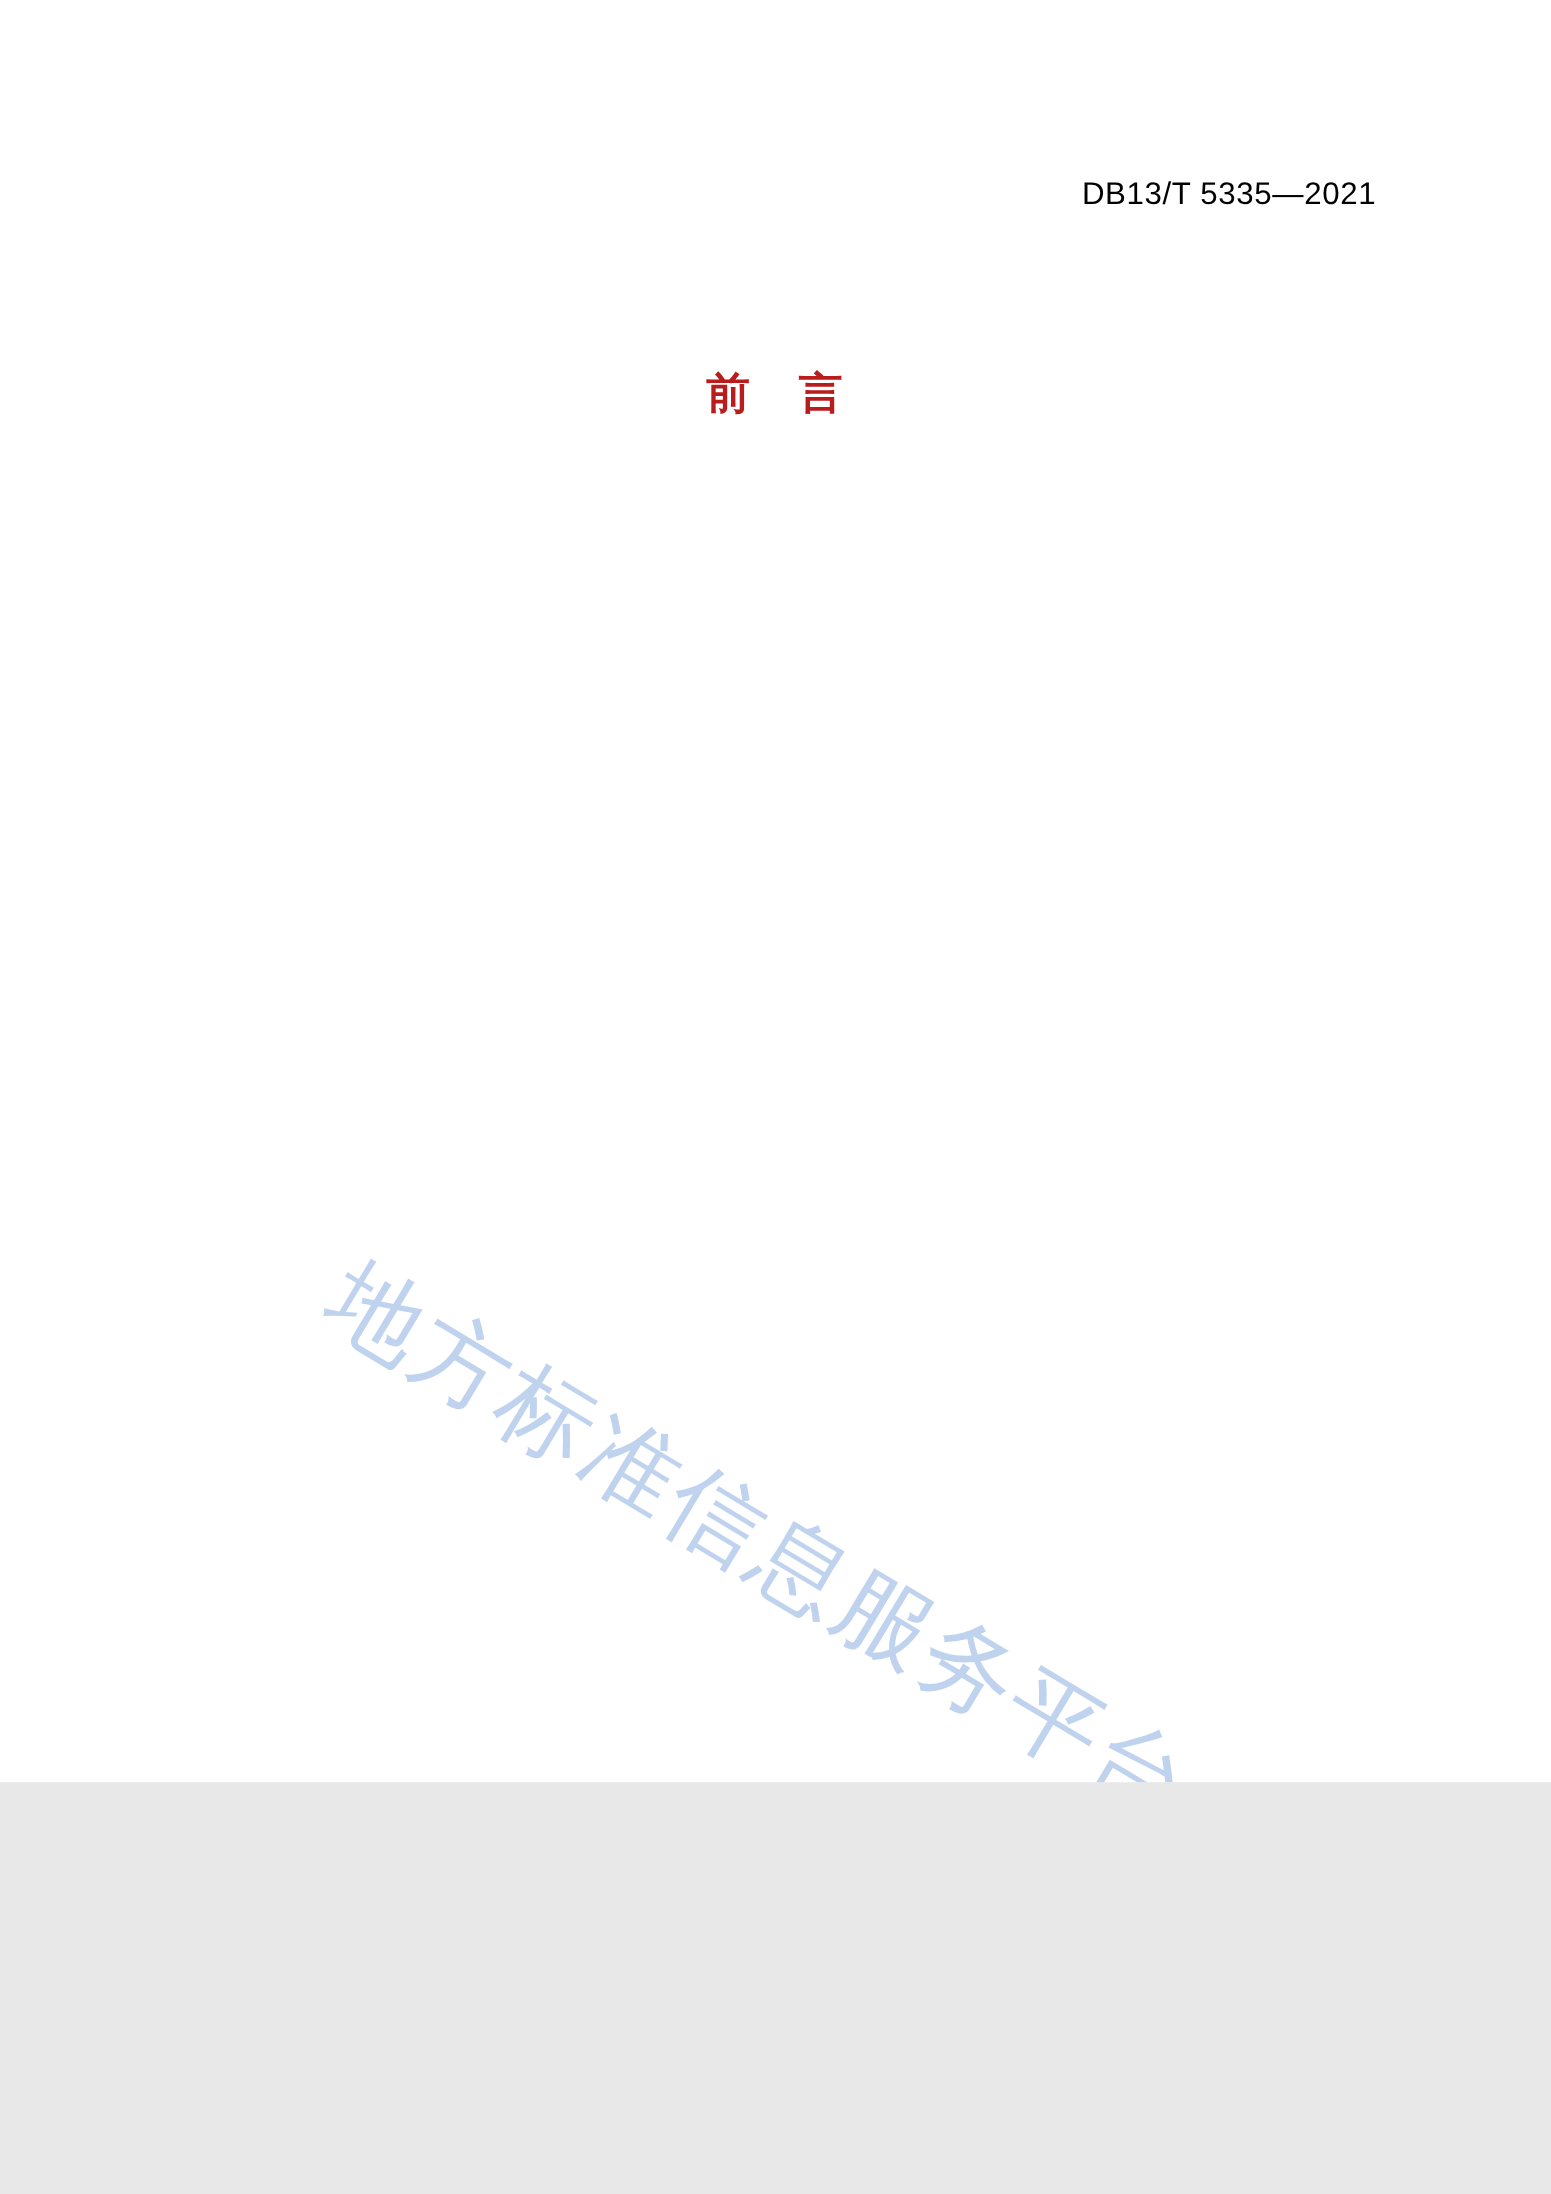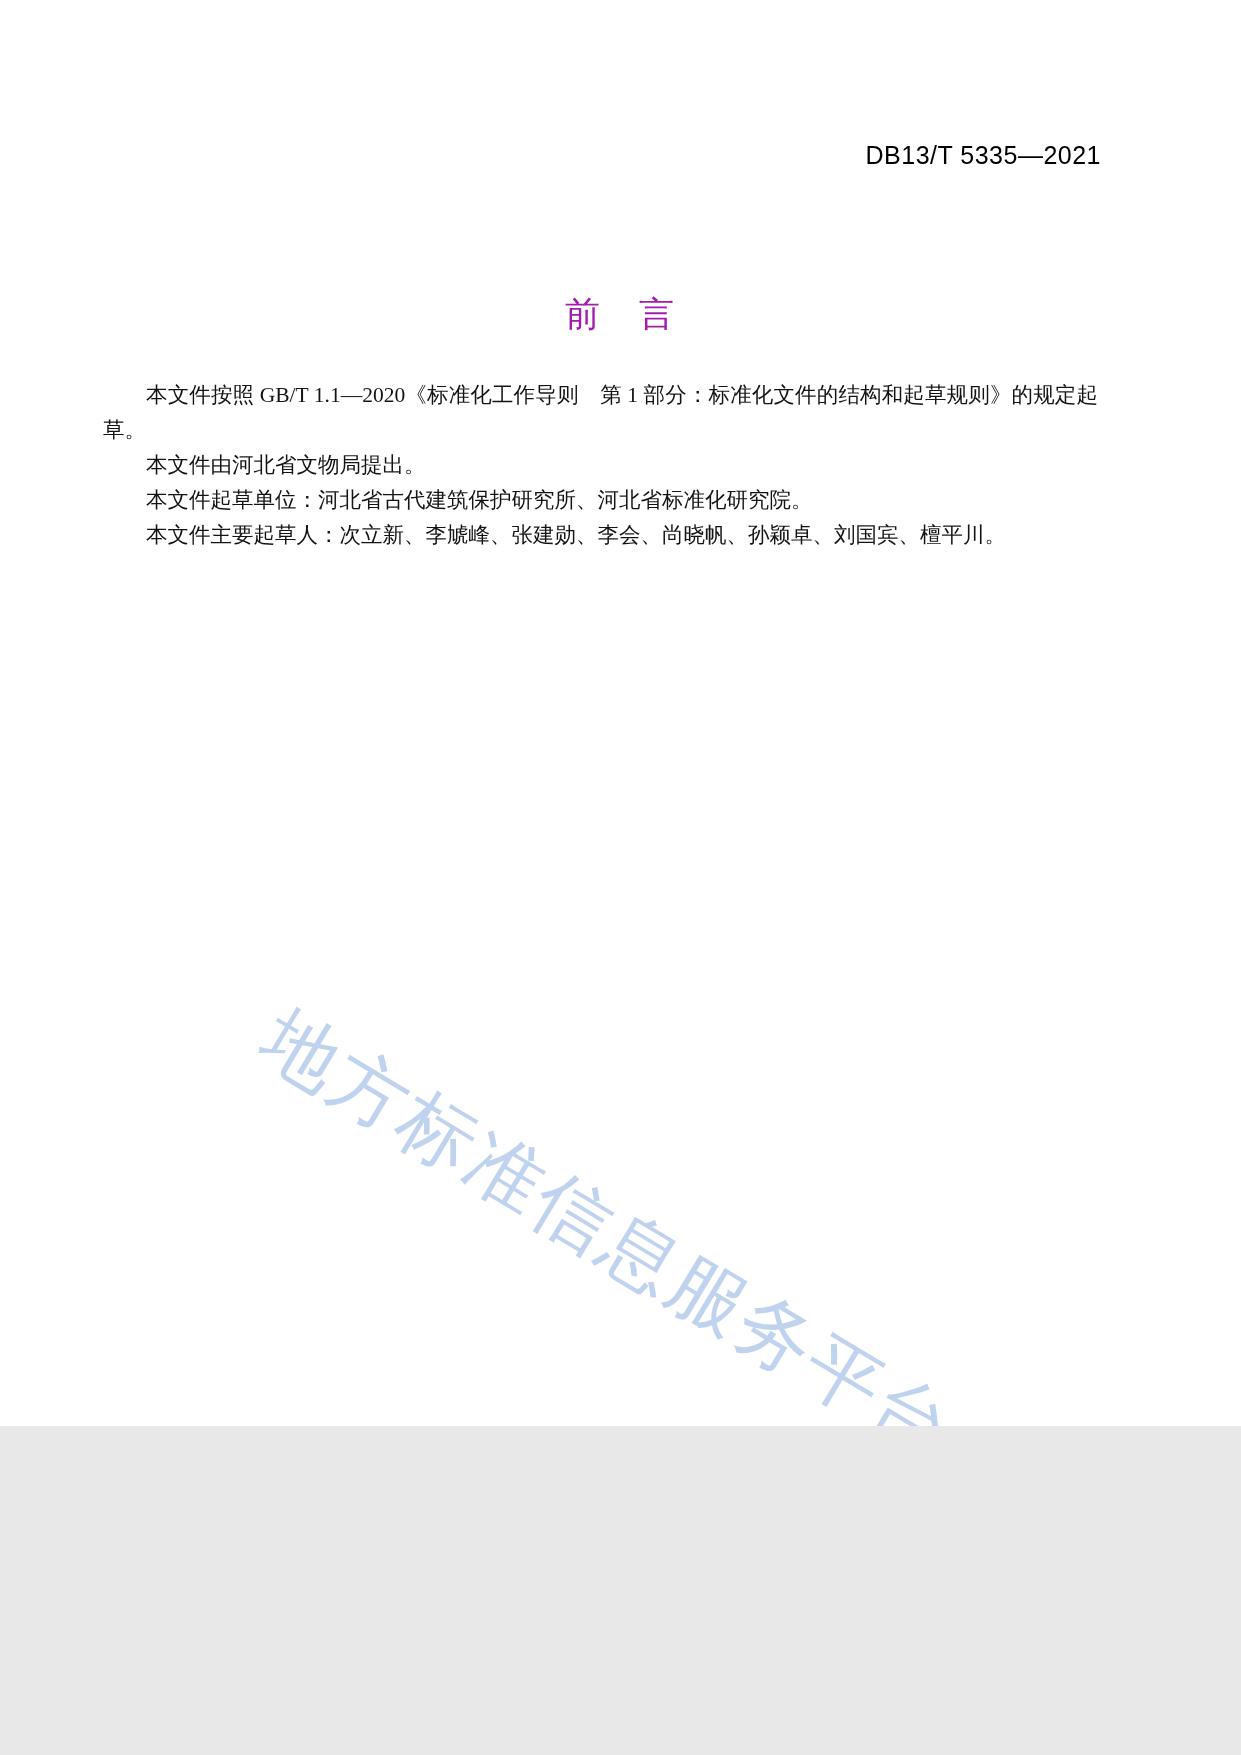--- a/index.html
+++ b/index.html
@@ -27,22 +27,22 @@
     color: #000000;
     white-space: nowrap;
   }
   .doc-title {
     position: absolute;
     top: 268px;
     left: 0;
     width: 100%;
     text-align: center;
     font-size: 35px;
-    font-weight: normal;
-    color: #a21caf;
+    font-weight: bold;
+    color: #b91c1c;
     letter-spacing: 2px;
   }
   .content {
     position: absolute;
     top: 378px;
     left: 103px;
     width: 995px;
     font-size: 21.5px;
     line-height: 35px;
     text-align: justify;
@@ -77,24 +77,18 @@
 </style>
 </head>
 <body>
 
 <div class="page">
 
   <div class="header-code">DB13/T 5335—2021</div>
 
   <h1 class="doc-title">前　言</h1>
 
-  <div class="content">
-    <p>本文件按照 GB/T 1.1—2020《标准化工作导则　第 1 部分：标准化文件的结构和起草规则》的规定起草。</p>
-    <p>本文件由河北省文物局提出。</p>
-    <p>本文件起草单位：河北省古代建筑保护研究所、河北省标准化研究院。</p>
-    <p>本文件主要起草人：次立新、李虓峰、张建勋、李会、尚晓帆、孙颖卓、刘国宾、檀平川。</p>
-  </div>
 
   <div class="watermark">地方标准信息服务平台</div>
 
   <div class="page-number">I</div>
 
 </div>
 
 </body></html>

